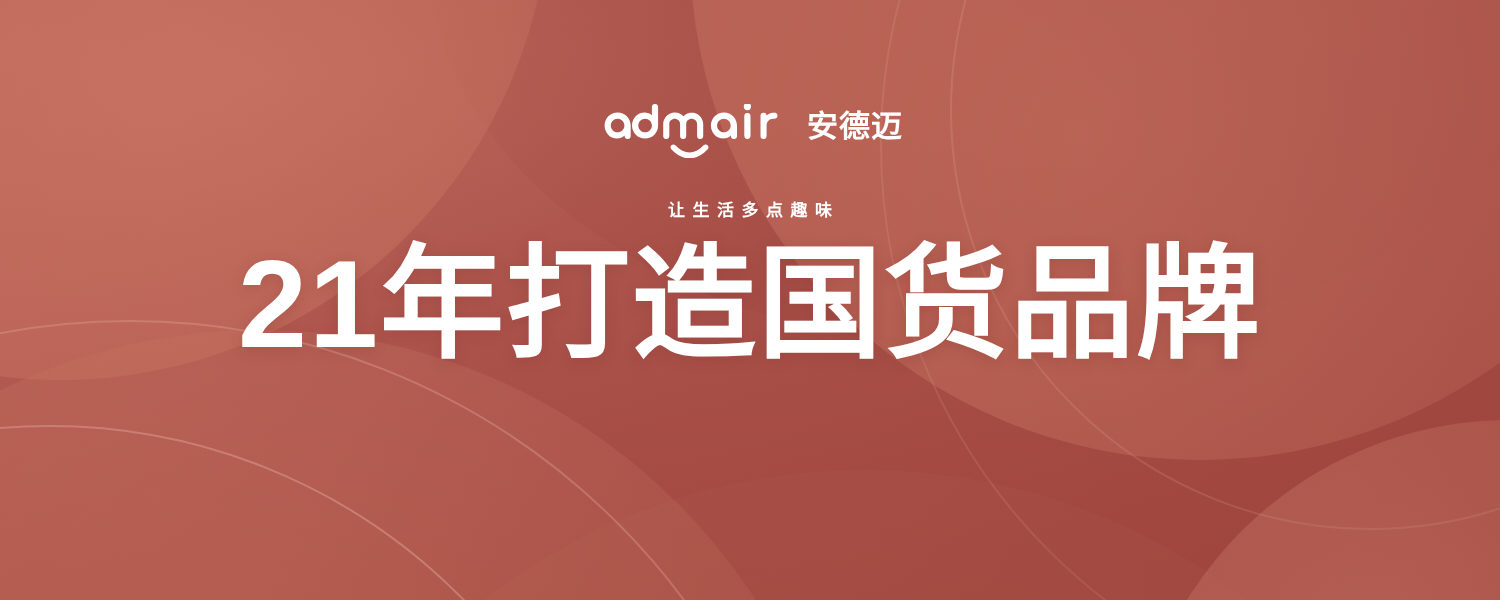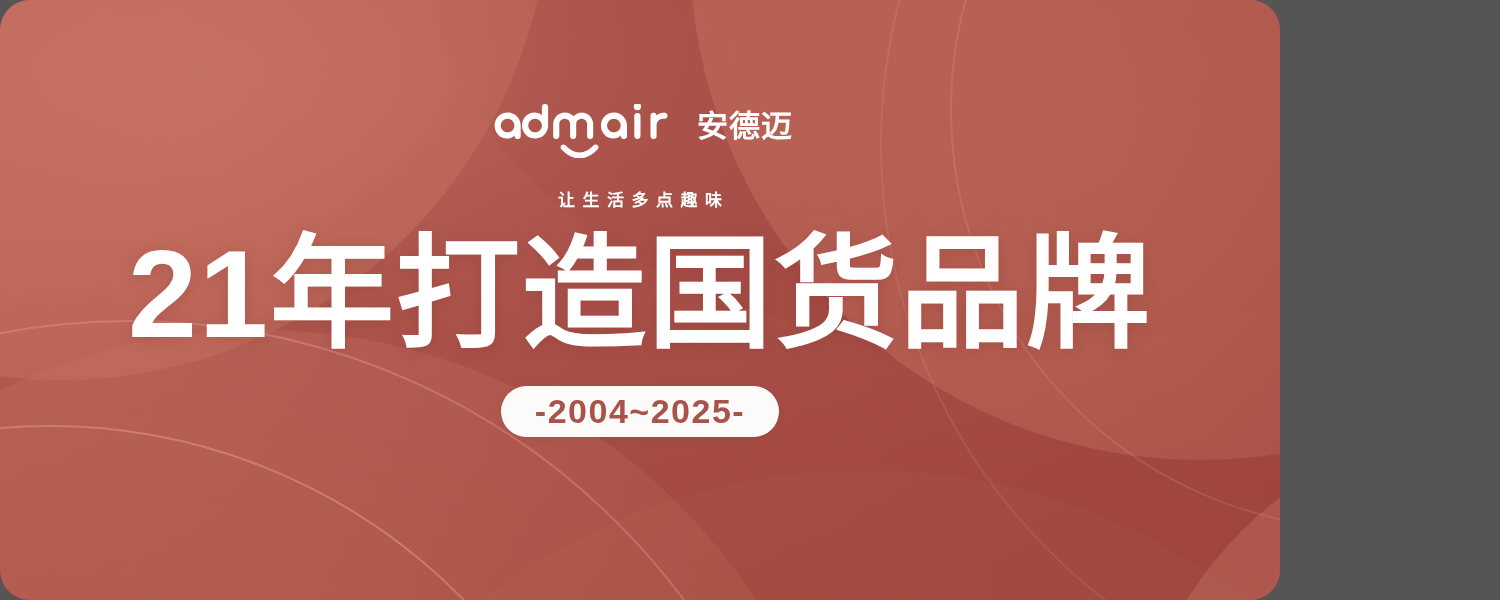--- a/index.html
+++ b/index.html
@@ -1,26 +1,25 @@
 <!DOCTYPE html>
 <html lang="zh-CN"><head>
 <meta charset="utf-8">
 <title>admair banner</title>
 <style>
   html,body{margin:0;padding:0;background:#555;}
   *{box-sizing:border-box;}
 
   .banner{
     position:relative;
-    width:1280px;
+    width:1500px;
     height:600px;
     overflow:hidden;
     font-family:"Liberation Sans","DejaVu Sans",sans-serif;
     background:#a21caf;
-    border-radius:30px;
   }
 
   
   .bg-base{
     position:absolute; inset:0;
     background:
       radial-gradient(120% 95% at 18% 12%, #b76256 0%, #ab524b 46%, #a2483f 100%);
   }
   .bg-sheen{
     position:absolute; inset:0;
@@ -109,21 +108,21 @@
     font-family:"Liberation Sans","DejaVu Sans",sans-serif;
     font-weight:bold;
     font-size:31px;
     line-height:36px;
     color:#ffffff;
     letter-spacing:1px;
     white-space:nowrap;
   }
 
   .tagline{
-    margin-top:28px;
+    margin-top:38px;
     font-family:"Liberation Sans","DejaVu Sans",sans-serif;
     font-size:17px;
     font-weight:bold;
     color:#ffffff;
     letter-spacing:7.5px;
     text-indent:7.5px;
     white-space:nowrap;
   }
 
   .headline{
@@ -203,16 +202,15 @@
         </svg>
       </span>
 
       <span class="brand-cn">安德迈</span>
     </div>
 
     <div class="tagline">让生活多点趣味</div>
 
     <div class="headline">21年打造国货品牌</div>
 
-    <div class="badge">-2004~2025-</div>
 
   </div>
 </div>
 
 </body></html>

